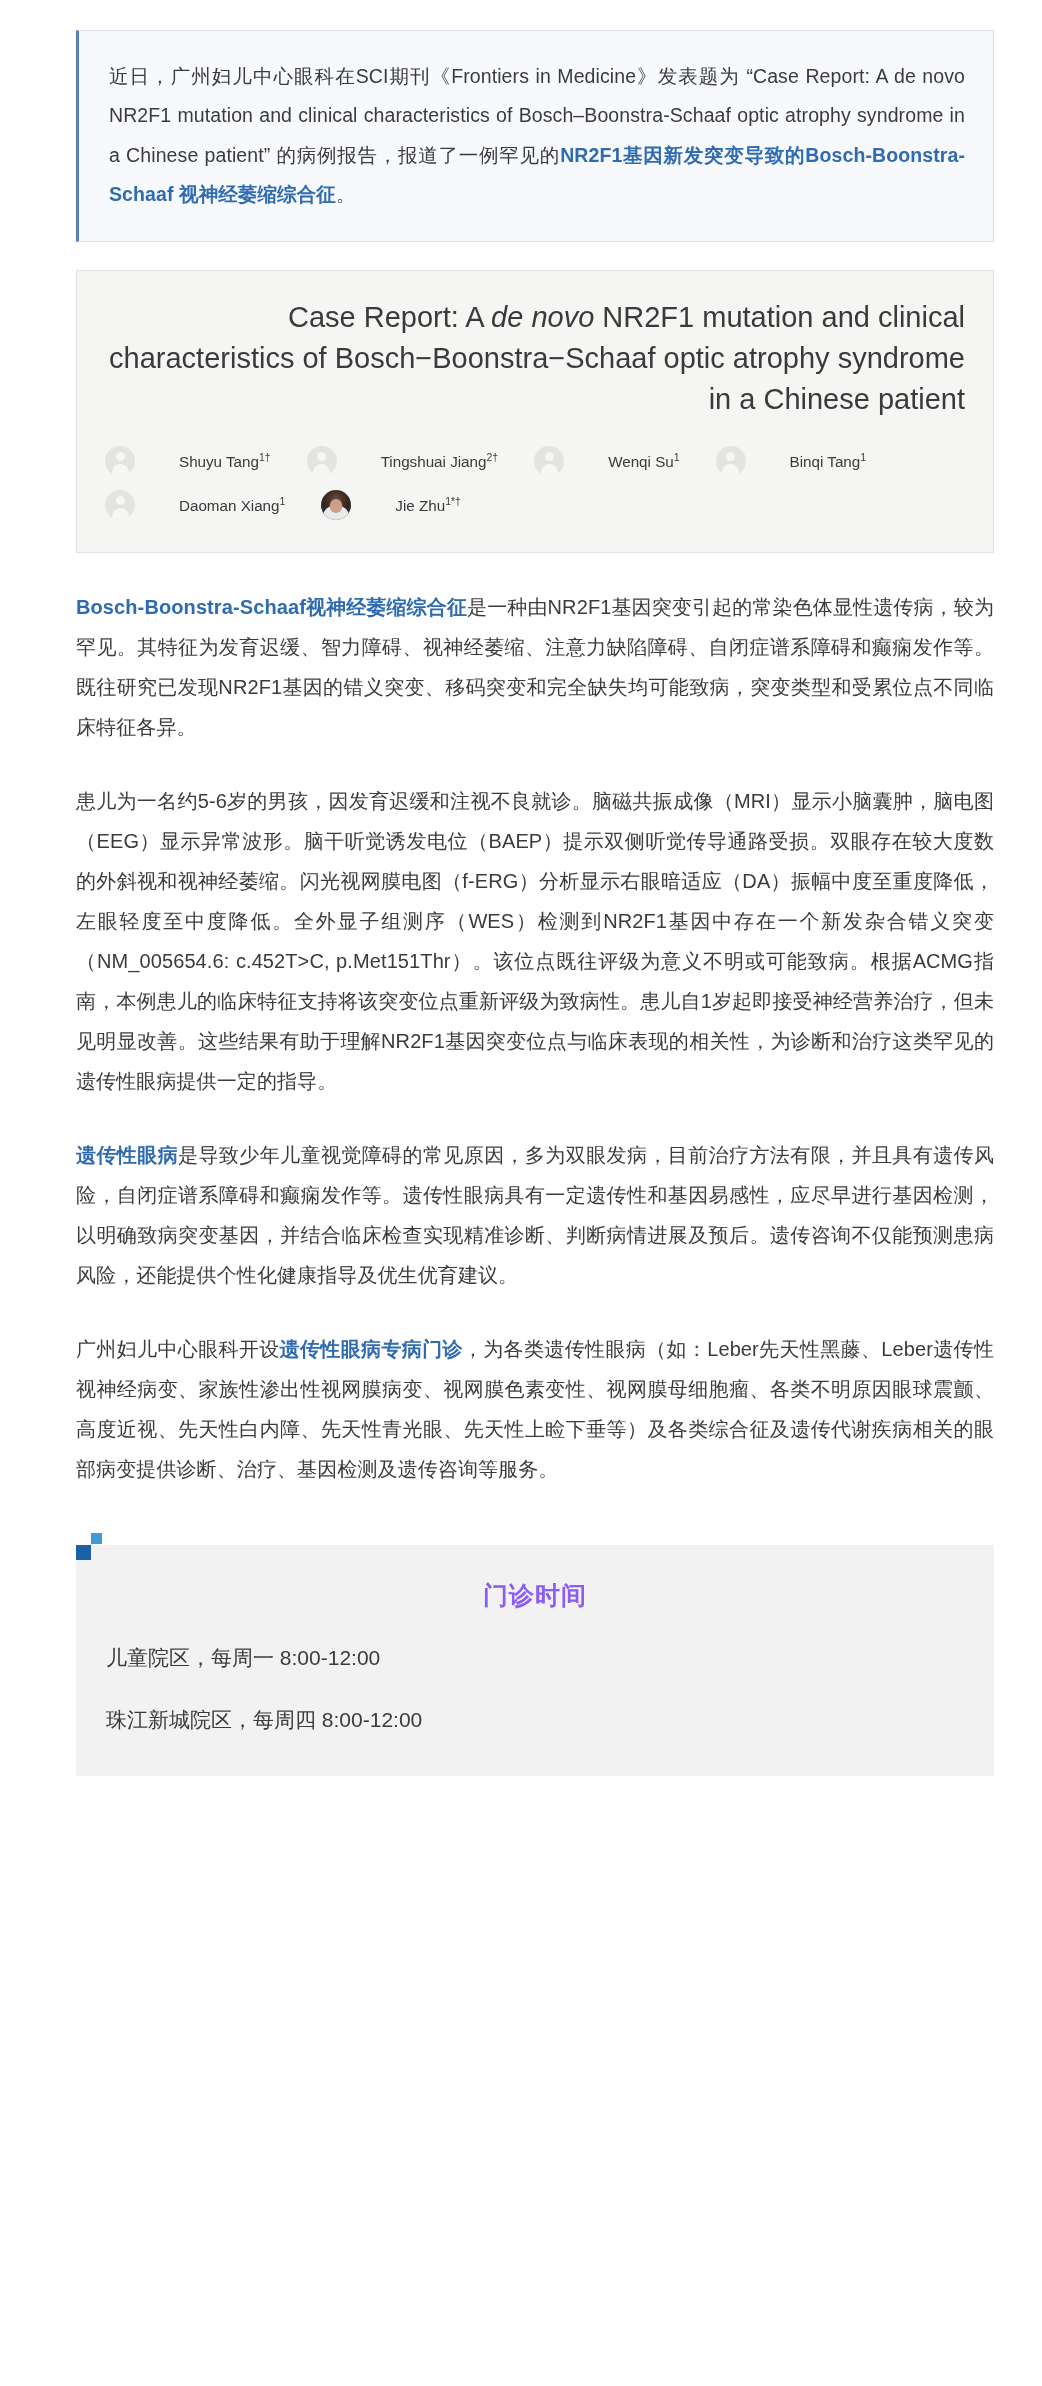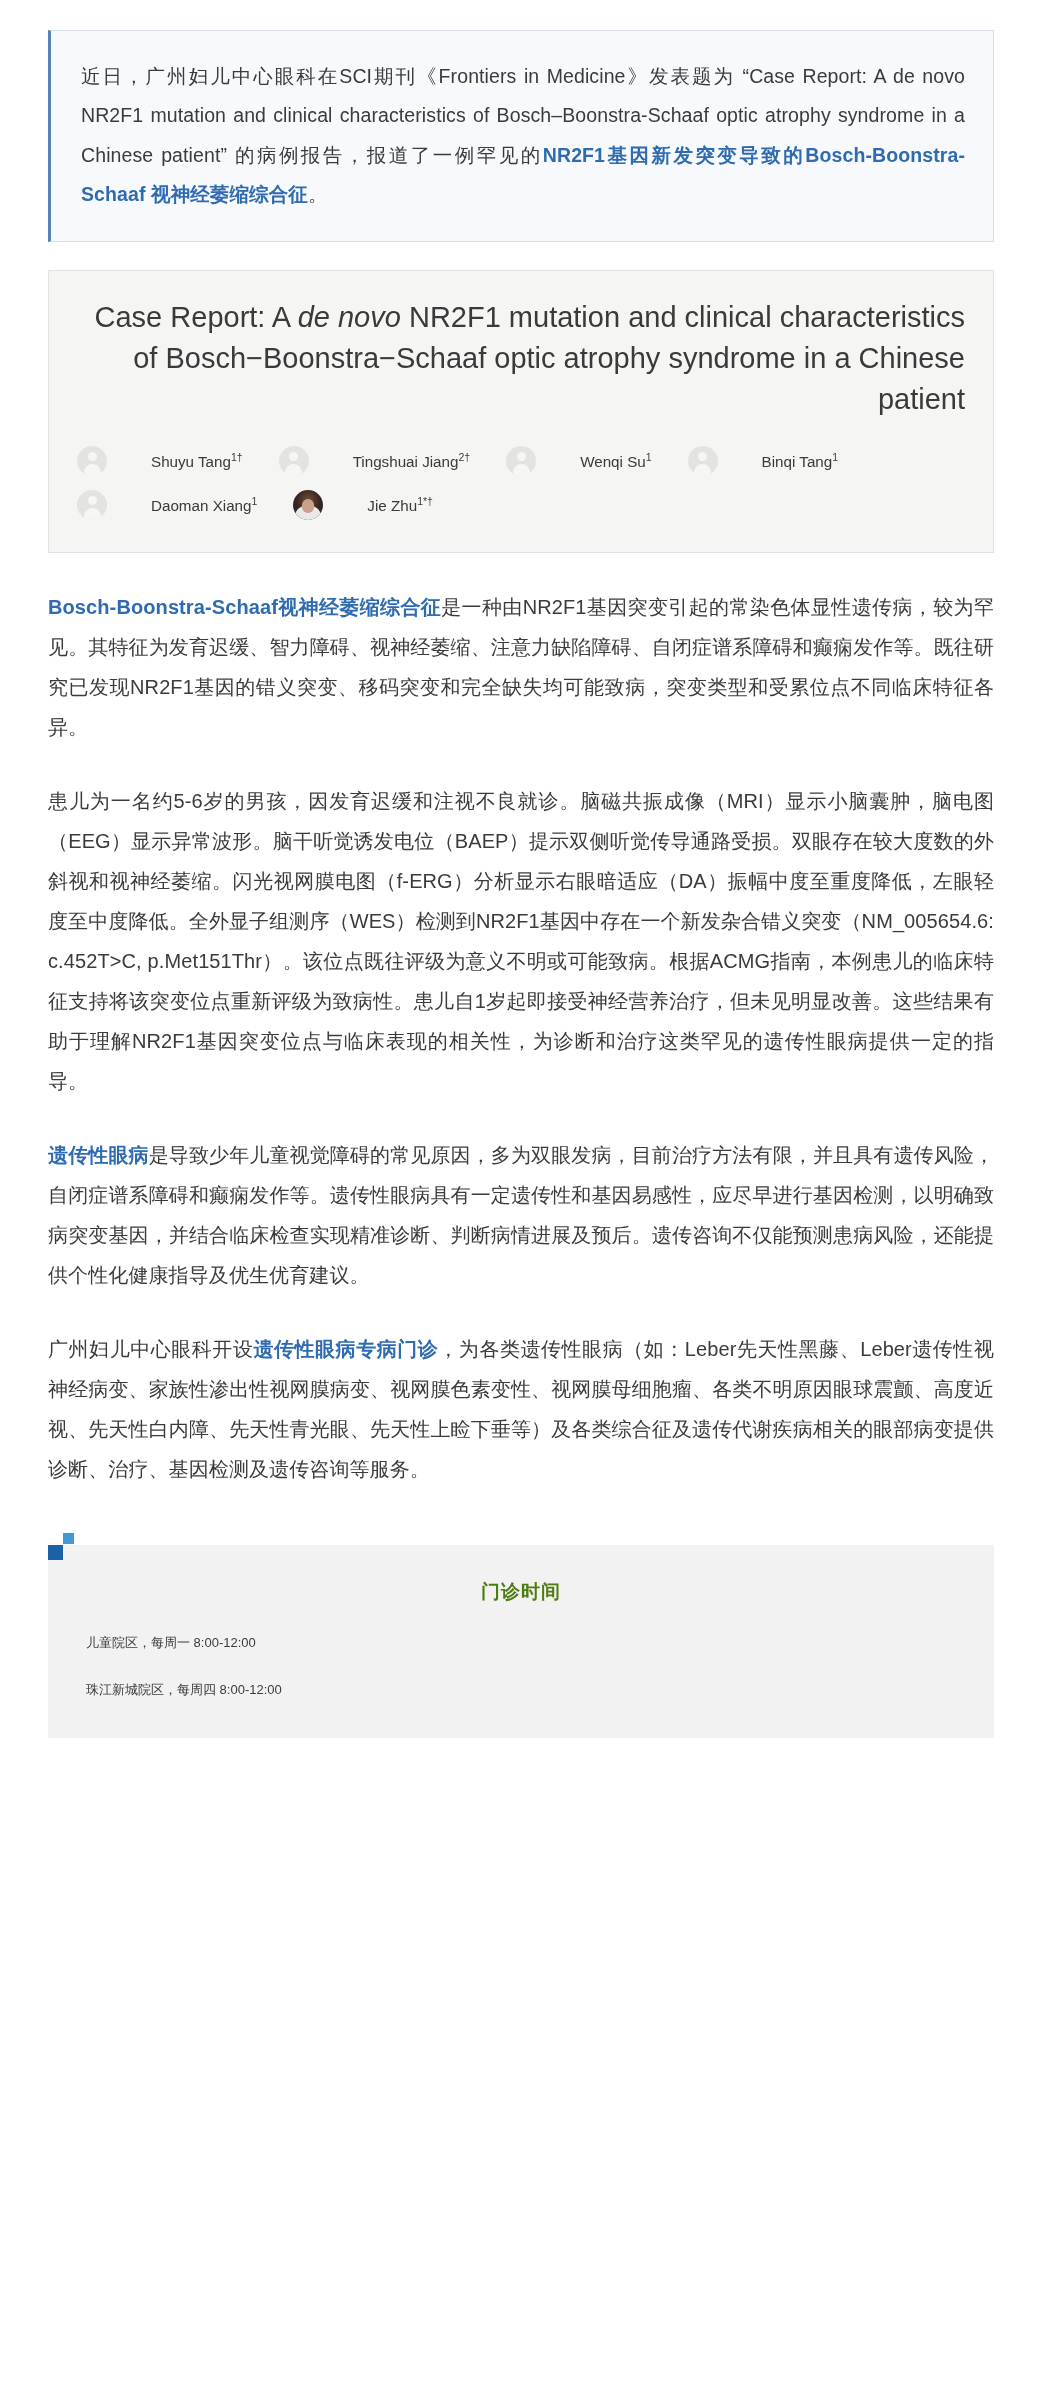--- a/index.html
+++ b/index.html
@@ -9,21 +9,21 @@
   }
   body {
     width: 1042px;
     font-family: "Liberation Sans", "DejaVu Sans", sans-serif;
     color: #333333;
     -webkit-font-smoothing: antialiased;
   }
   .page {
     width: 1042px;
     box-sizing: border-box;
-    padding: 0 48px 0 48px;
+    padding: 0 48px 0 76px;
   }
 
   
   .intro-card {
     margin-top: 30px;
     background: #f7f9fc;
     border: 1px solid #d6dde8;
     border-left: 3px solid #5b7fb8;
     box-sizing: border-box;
     padding: 26px 28px 26px 30px;
@@ -200,31 +200,31 @@
     height: 11px;
     background: #3f9ad6;
   }
   .hours-panel {
     background: #f2f2f2;
     box-sizing: border-box;
     padding: 26px 30px 36px 30px;
   }
   .hours-title {
     text-align: center;
-    color: #4d7c0f;
+    color: #8b5cf6;
     font-weight: bold;
-    font-size: 19px;
+    font-size: 25px;
     margin: 8px 0 26px 0;
     letter-spacing: 1px;
   }
   .hours-line {
-    font-size: 13px;
+    font-size: 21px;
     color: #3b3b3b;
     line-height: 1.9;
-    margin: 0 0 22px 8px;
+    margin: 0 0 22px 0;
   }
   .hours-line:last-child {
     margin-bottom: 0;
   }
   .spacer-bottom {
     height: 26px;
   }
 </style>
 </head>
 <body>

